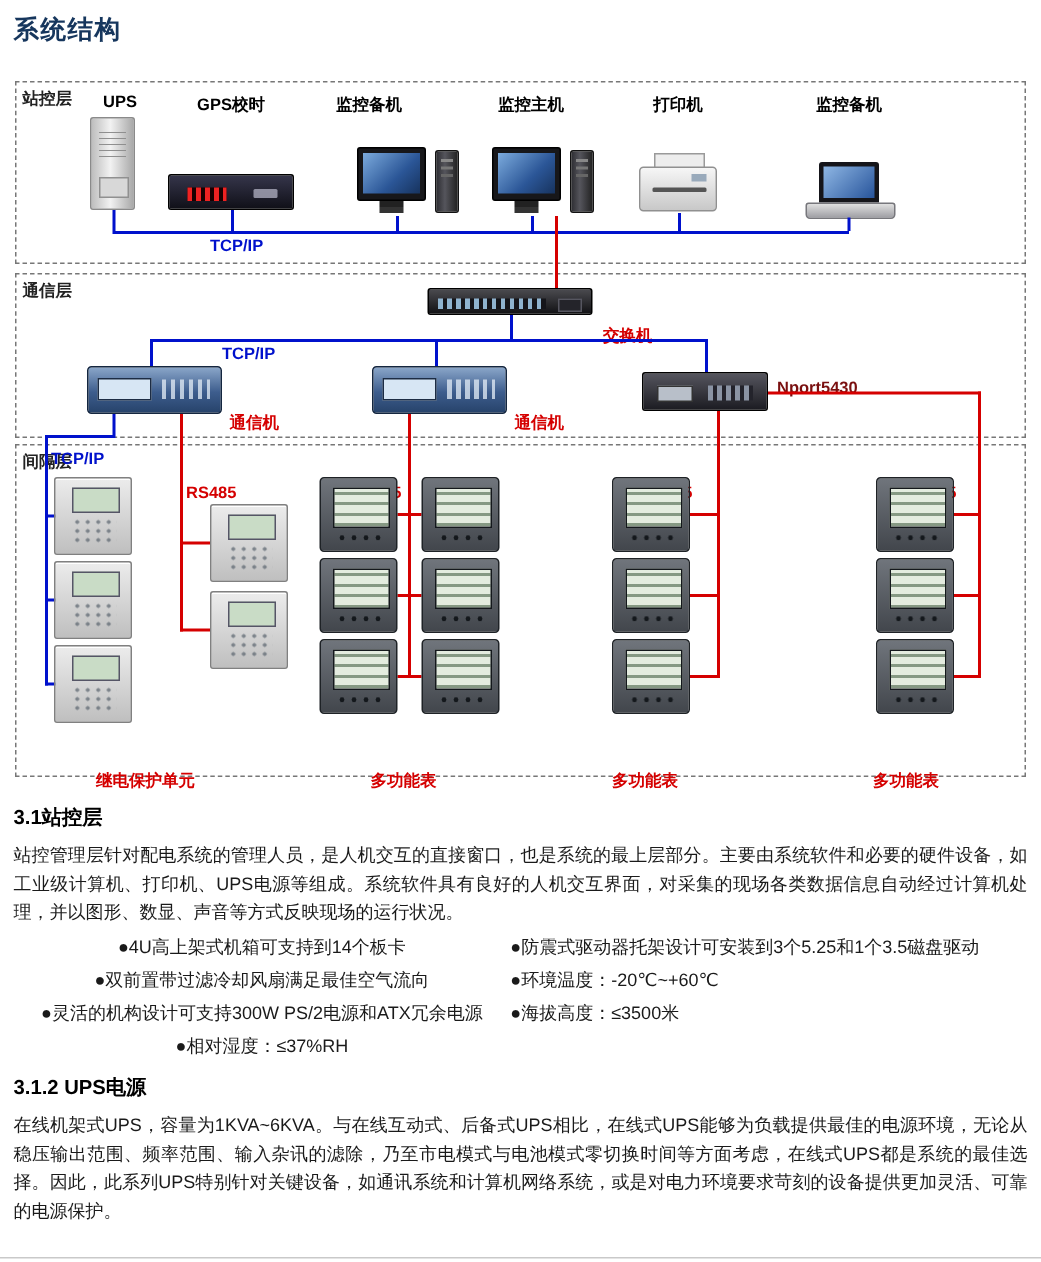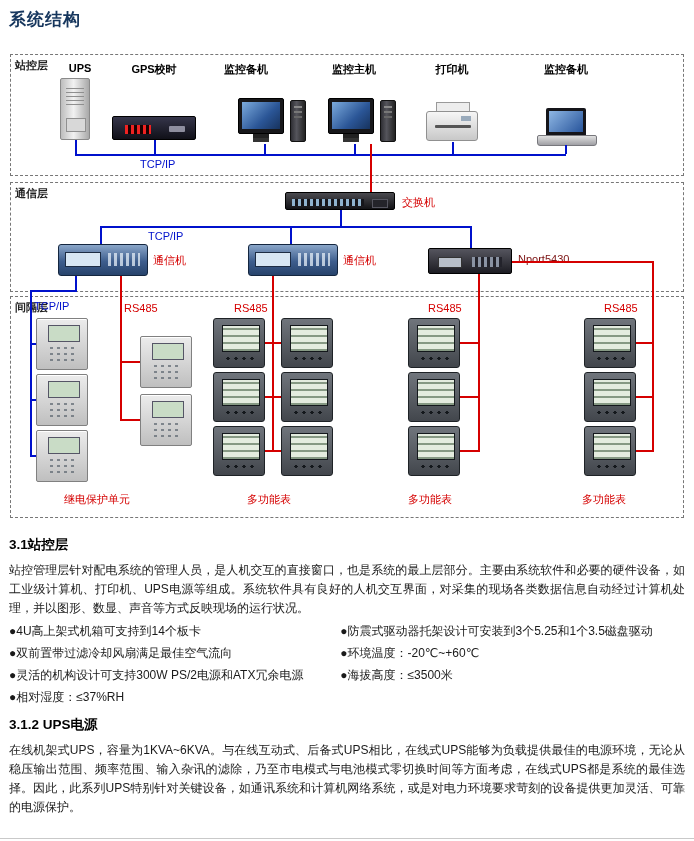--- a/index.html
+++ b/index.html
@@ -8,22 +8,22 @@
   .page { position:relative; width:694px; height:841px; background:#fff; overflow:hidden; }
 
   .page-title { position:absolute; left:9px; top:8px; font-size:17px; font-weight:bold;
     color:#16365d; letter-spacing:1px; }
 
   
   .diagram { position:absolute; left:0; top:46px; width:694px; height:482px; }
   .layer { position:absolute; border:1px dashed #777; }
   .layer-label { position:absolute; left:4px; top:3px; font-size:11px; font-weight:bold; color:#222; }
   .dev-label { position:absolute; width:70px; text-align:center; font-size:11px; font-weight:bold; color:#000; }
-  .dlabel { position:absolute; font-size:11px; font-weight:normal; white-space:nowrap; }
-  .t-blue { color:#0011cc; } .t-red { color:#d50000; } .t-maroon { color:#7a1010; }
+  .dlabel { position:absolute; font-size:11px; font-weight:bold; white-space:nowrap; }
+  .t-blue { color:#0011cc; } .t-red { color:#d50000;margin-top:21px; } .t-maroon { color:#7a1010; }
   .hline { position:absolute; height:2px; } .vline { position:absolute; width:2px; }
   .l-blue { background:#0011cc; } .l-red { background:#d50000; }
 
   
   .ups { position:absolute; width:30px; height:62px; background:linear-gradient(90deg,#bdbdbd,#f2f2f2 45%,#a8a8a8);
     border:1px solid #8a8a8a; border-radius:2px; }
   .ups::before { content:""; position:absolute; left:5px; top:6px; width:18px; height:20px;
     background:repeating-linear-gradient(0deg,#8f8f8f 0 1px, transparent 1px 4px); }
   .ups::after { content:""; position:absolute; left:5px; bottom:7px; width:18px; height:12px;
     border:1px solid #909090; background:#d8d8d8; }
@@ -98,21 +98,21 @@
     background-color:#e4ecdf; border:1px solid #14181c;
     background-image:repeating-linear-gradient(0deg, rgba(40,70,40,.5) 0 2px, transparent 2px 7px); }
   .meter::after { content:""; position:absolute; left:10px; bottom:5px; width:32px; height:7px;
     background:radial-gradient(circle,#14181c 1.5px, transparent 1.8px); background-size:8px 7px; }
 
   
   .content { position:absolute; left:9px; top:528px; width:676px; color:#1a1a1a; }
   .sec-h { font-size:13.5px; font-weight:bold; color:#000; margin:8px 0 7px; }
   .body-p { font-size:12px; line-height:19px; text-align:justify; }
   .bul-wrap { display:flex; margin:2px 0; }
-  .bul-col-l { width:49%; } .bul-col-r { width:51%; }
+  .bul-col-l { width:49%;text-align:center; } .bul-col-r { width:51%; }
   .bul-item { font-size:12px; line-height:22px; white-space:nowrap; }
   .bottom-rule { position:absolute; left:0; top:838px; width:694px; border-top:1px solid #c9c9c9; }
 </style>
 </head>
 <body>
 
 <div class="page">
 
   <h1 class="page-title">系统结构</h1>
 

